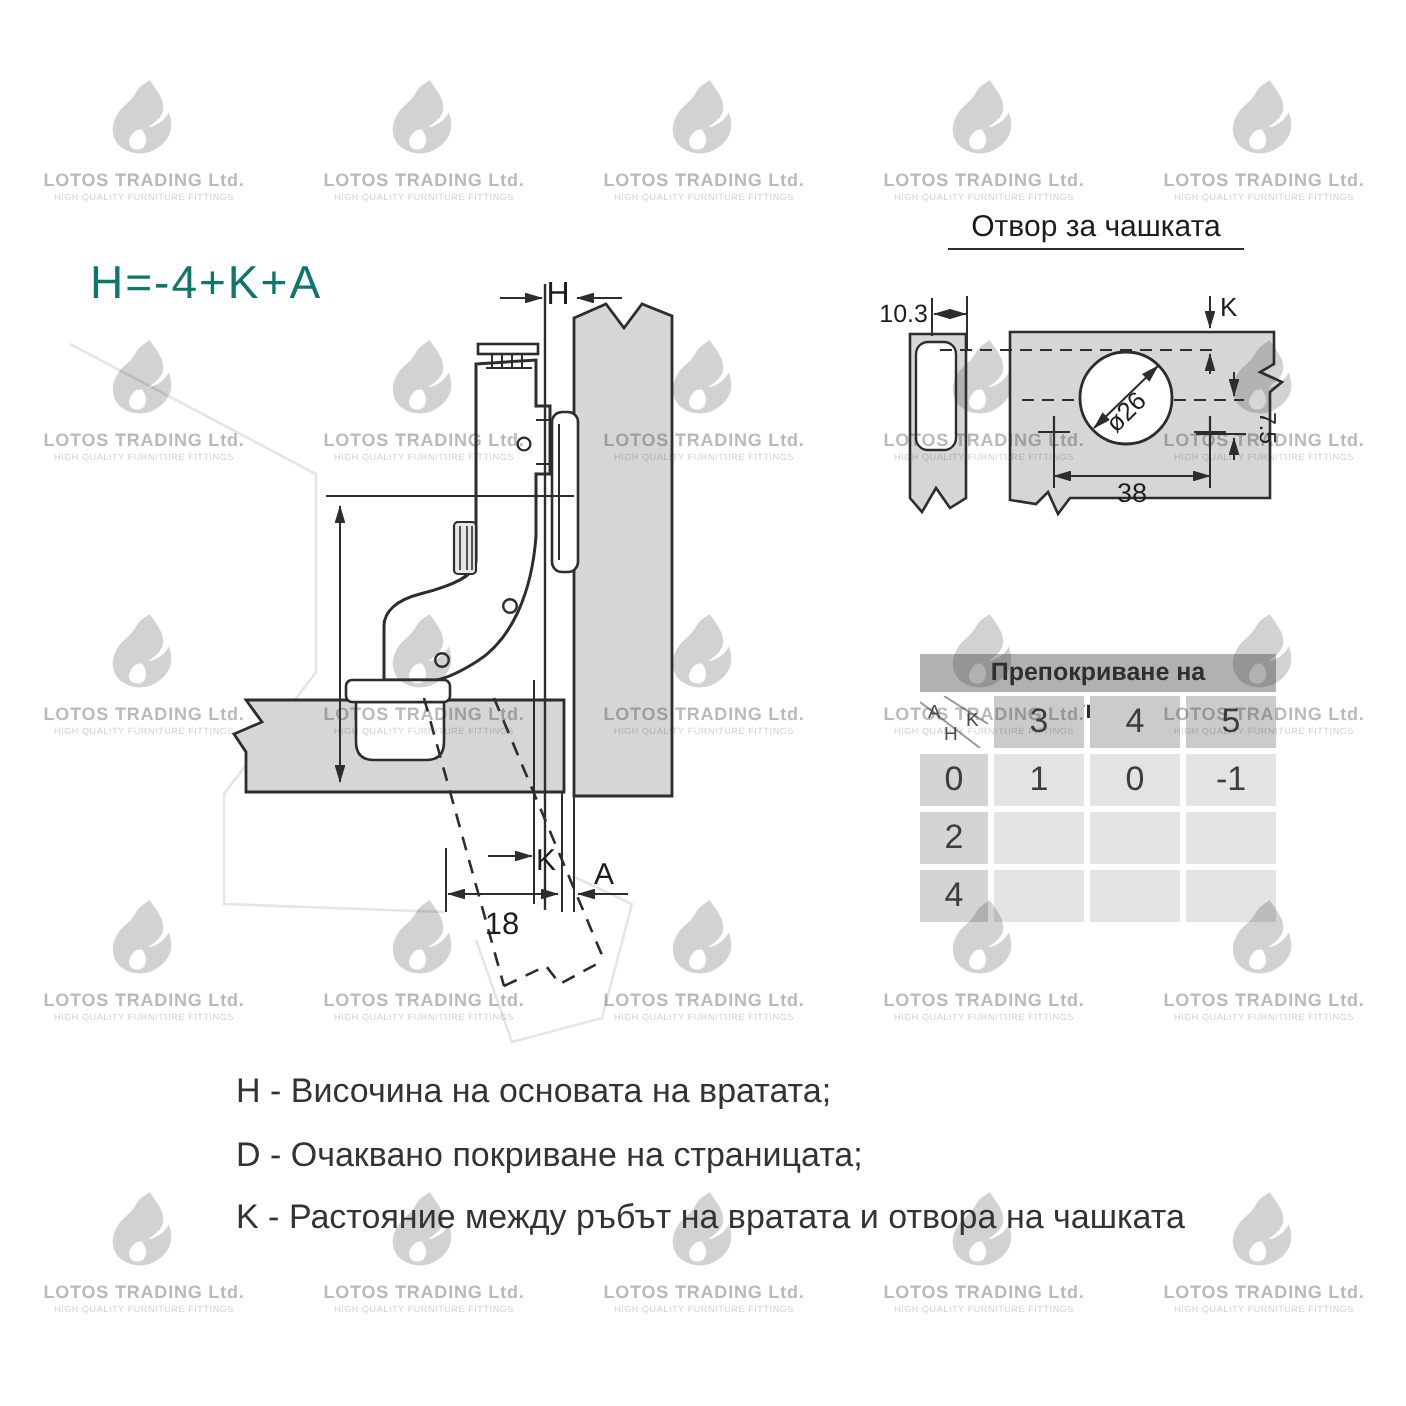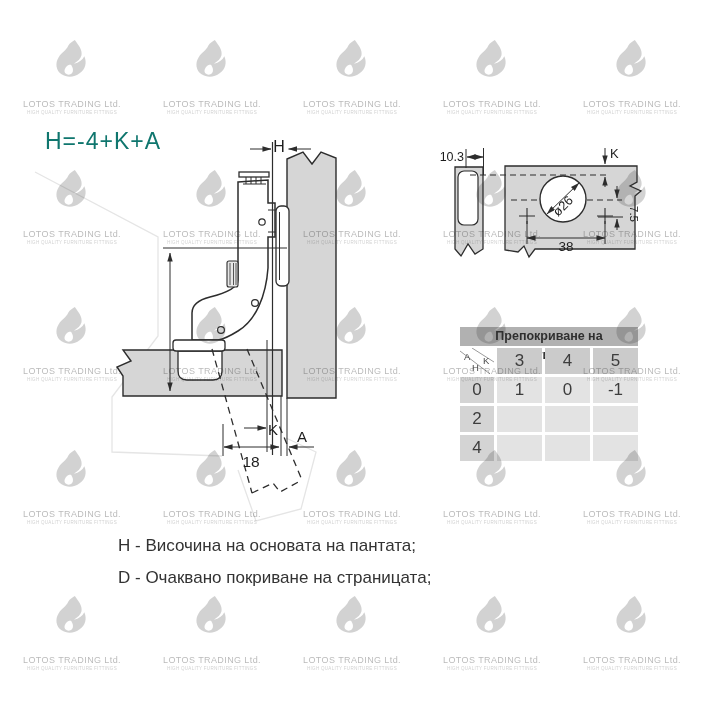--- a/index.html
+++ b/index.html
@@ -38,21 +38,21 @@
   .corner .ck{left:23px;top:7px;}
   .corner .ch{left:12px;top:14px;}
   .corner svg{position:absolute;left:0;top:0;}
   
   .legend{position:absolute;left:118px;top:536px;}
   .legend-line{font-size:17px;color:#333;margin-bottom:11.5px;white-space:nowrap;}
   
   .wm-layer{position:absolute;left:0;top:0;width:703px;height:703px;pointer-events:none;}
   .wm{position:absolute;width:130px;text-align:center;}
   .wm svg{display:block;margin:0 auto;}
-  .wm .t1{font-size:9px;font-weight:normal;letter-spacing:.4px;color:rgba(50,50,50,.34);margin-top:17px;}
+  .wm .t1{font-size:9px;font-weight:bold;letter-spacing:.4px;color:rgba(50,50,50,.34);margin-top:3px;}
   .wm .t2{font-size:4.5px;letter-spacing:.3px;color:rgba(50,50,50,.24);margin-top:1px;}
 </style>
 </head>
 <body>
 
 <div class="stage">
 
   <svg class="layer" width="703" height="703" viewBox="0 0 703 703">
     <defs>
       <marker id="ar" viewBox="0 0 10 6" refX="9.5" refY="3" markerWidth="9" markerHeight="5.4" orient="auto-start-reverse">
@@ -141,20 +141,21 @@
       <text class="dimtxt" font-size="11.5" transform="translate(630,206) rotate(90)">7.5</text>
 
       <path class="ln" d="M527,221 V244 M605,221 V244"></path>
       <line class="dim" x1="527" y1="238" x2="605" y2="238" marker-start="url(#ar)" marker-end="url(#ar)"></line>
       <text class="dimtxt" x="566" y="251" font-size="13.5" text-anchor="middle">38</text>
     </g>
   </svg>
 
   <div class="formula">H=-4+K+A</div>
 
+  <div class="cup-title">Отвор за чашката</div>
 
   <div class="tbl">
     <div class="tbl-band">Препокриване на вратичката</div>
     <div class="tbl-grid">
       <div class="cell corner">
         <svg width="34" height="26">
           <line x1="0" y1="3" x2="30" y2="26" stroke="#9a9a9a" stroke-width="1"></line>
           <line x1="12" y1="0" x2="34" y2="14" stroke="#9a9a9a" stroke-width="1"></line>
         </svg>
         <span class="ca">A</span>
@@ -176,22 +177,23 @@
       <div class="cell val"></div>
 
       <div class="cell lab">4</div>
       <div class="cell val"></div>
       <div class="cell val"></div>
       <div class="cell val"></div>
     </div>
   </div>
 
   <div class="legend" id="legend">
-    <div class="legend-line">H - Височина на основата на пантата;</div>
+    <div class="legend-line">H - Височина на основата на вратата;</div>
     <div class="legend-line">D - Очаквано покриване на страницата;</div>
+    <div class="legend-line">K - Растояние между ръбът на вратата и отвора на чашката</div>
   </div>
 
   <div class="wm-layer" id="wm-layer">
       <div class="wm" style="left: 7px; top: 40px;">
         <svg width="38" height="42" viewBox="0 0 40 44">
           <path fill="rgba(50,50,50,.22)" fill-rule="evenodd" d="M23,0 C27,6 31,10 30,16 C29,20 26,22 22,25 C27,24 31,21 33,17 C36,24 34,31 28,35 C23,39 15,40 9,36 C3,32 2,24 6,18 C9,13 14,11 16,6 C18,3 20,2 23,0 Z M19,26 C21,29 22,32 20,35 C18,37 15,37 13,35 C11,32 13,29 15,27 C16,26 18,26 19,26 Z"></path>
         </svg>
         <div class="t1">LOTOS TRADING Ltd.</div>
         <div class="t2">HIGH QUALITY FURNITURE FITTINGS</div>
       </div>

